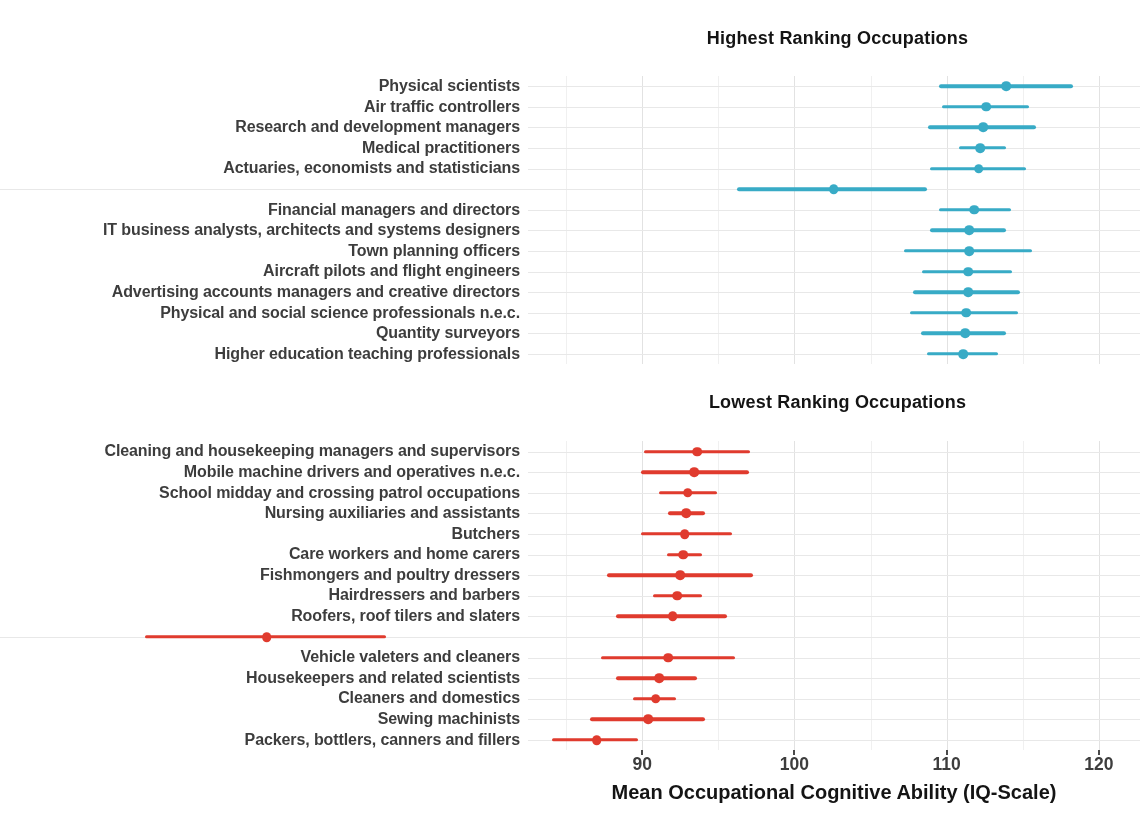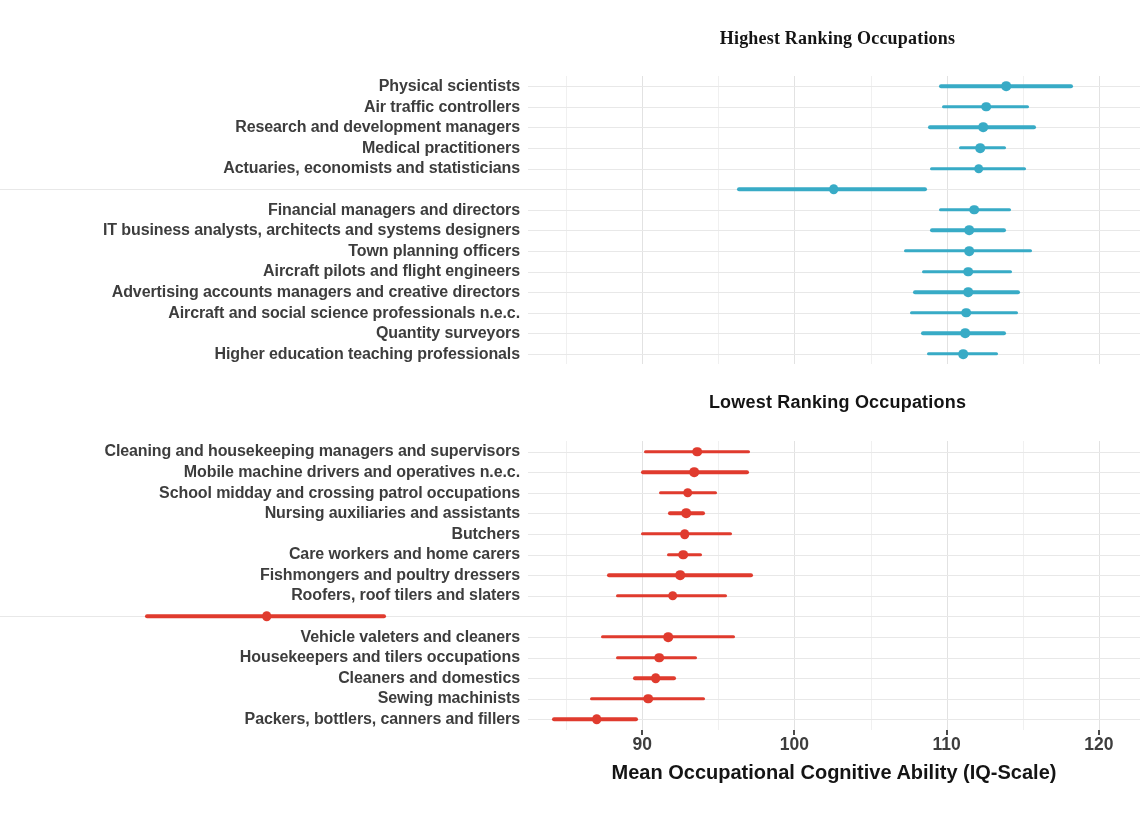--- a/index.html
+++ b/index.html
@@ -4,21 +4,21 @@
 <style>
   html,body { margin:0; padding:0; background:#ffffff; }
   .figure {
     position:relative; width:1147px; height:821px; background:#ffffff;
     font-family:"Liberation Sans", sans-serif; overflow:hidden;
   }
   .panel-title {
     margin-left:528px; width:619px; display:flex; align-items:center; justify-content:center;
     font-weight:700; font-size:18px; color:#141414; letter-spacing:.2px;
   }
-  #panel-title-0 { height:40px;font-family:Liberation Serif, serif; }
+  #panel-title-0 { height:40px; }
   #panel-title-1 { height:41px; }
   .panel-body { position:relative; }
   .gridlayer { position:absolute; left:528px; right:7px; top:0; bottom:0; }
   .vline { position:absolute; top:0; bottom:0; width:1px; }
   .vline.major { background:#e2e2e2; }
   .vline.minor { background:#f0f0f0; }
   .row { display:flex; height:20.6px; }
   .row-label {
     flex:0 0 528px; width:528px; box-sizing:border-box; padding-right:8px;
     text-align:right; font-weight:700; font-size:16px; line-height:20.6px;
@@ -136,21 +136,21 @@
           </div>
           <div class="row">
             <div class="row-label">Advertising accounts managers and creative directors</div>
             <div class="plot-cell">
               <div class="hline"></div>
               <div class="ci" style="left: 62.9353%; width: 17.4129%; background: rgb(56, 171, 198);"></div>
               <div class="dot" style="left: 71.8905%; background: rgb(56, 171, 198);"></div>
             </div>
           </div>
           <div class="row">
-            <div class="row-label">Aircraft and social science professionals n.e.c.</div>
+            <div class="row-label">Physical and social science professionals n.e.c.</div>
             <div class="plot-cell">
               <div class="hline"></div>
               <div class="ci" style="left: 62.4378%; width: 17.6617%; background: rgb(56, 171, 198);"></div>
               <div class="dot" style="left: 71.6418%; background: rgb(56, 171, 198);"></div>
             </div>
           </div>
           <div class="row">
             <div class="row-label">Quantity surveyors</div>
             <div class="plot-cell">
               <div class="hline"></div>
@@ -232,20 +232,28 @@
           </div>
           <div class="row">
             <div class="row-label">Fishmongers and poultry dressers</div>
             <div class="plot-cell">
               <div class="hline"></div>
               <div class="ci" style="left: 12.9353%; width: 23.8806%; background: rgb(224, 59, 46);"></div>
               <div class="dot" style="left: 24.8756%; background: rgb(224, 59, 46);"></div>
             </div>
           </div>
           <div class="row">
+            <div class="row-label">Hairdressers and barbers</div>
+            <div class="plot-cell">
+              <div class="hline"></div>
+              <div class="ci" style="left: 20.398%; width: 7.9602%; background: rgb(224, 59, 46);"></div>
+              <div class="dot" style="left: 24.3781%; background: rgb(224, 59, 46);"></div>
+            </div>
+          </div>
+          <div class="row">
             <div class="row-label">Roofers, roof tilers and slaters</div>
             <div class="plot-cell">
               <div class="hline"></div>
               <div class="ci" style="left: 14.4279%; width: 18.1592%; background: rgb(224, 59, 46);"></div>
               <div class="dot" style="left: 23.6318%; background: rgb(224, 59, 46);"></div>
             </div>
           </div>
           <div class="row">
             <div class="plot-cell">
               <div class="hline"></div>
@@ -255,21 +263,21 @@
           </div>
           <div class="row">
             <div class="row-label">Vehicle valeters and cleaners</div>
             <div class="plot-cell">
               <div class="hline"></div>
               <div class="ci" style="left: 11.9403%; width: 21.8905%; background: rgb(224, 59, 46);"></div>
               <div class="dot" style="left: 22.8856%; background: rgb(224, 59, 46);"></div>
             </div>
           </div>
           <div class="row">
-            <div class="row-label">Housekeepers and tilers occupations</div>
+            <div class="row-label">Housekeepers and related scientists</div>
             <div class="plot-cell">
               <div class="hline"></div>
               <div class="ci" style="left: 14.4279%; width: 13.1841%; background: rgb(224, 59, 46);"></div>
               <div class="dot" style="left: 21.393%; background: rgb(224, 59, 46);"></div>
             </div>
           </div>
           <div class="row">
             <div class="row-label">Cleaners and domestics</div>
             <div class="plot-cell">
               <div class="hline"></div>

